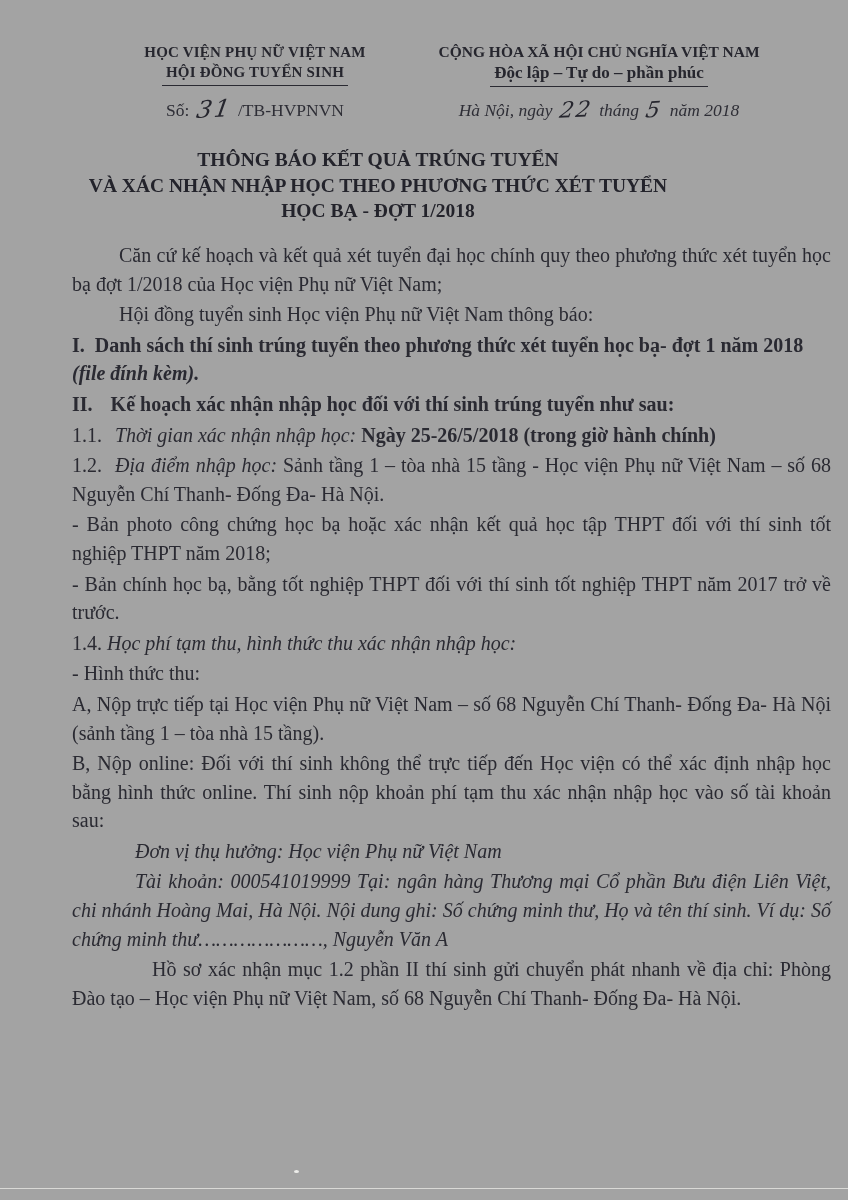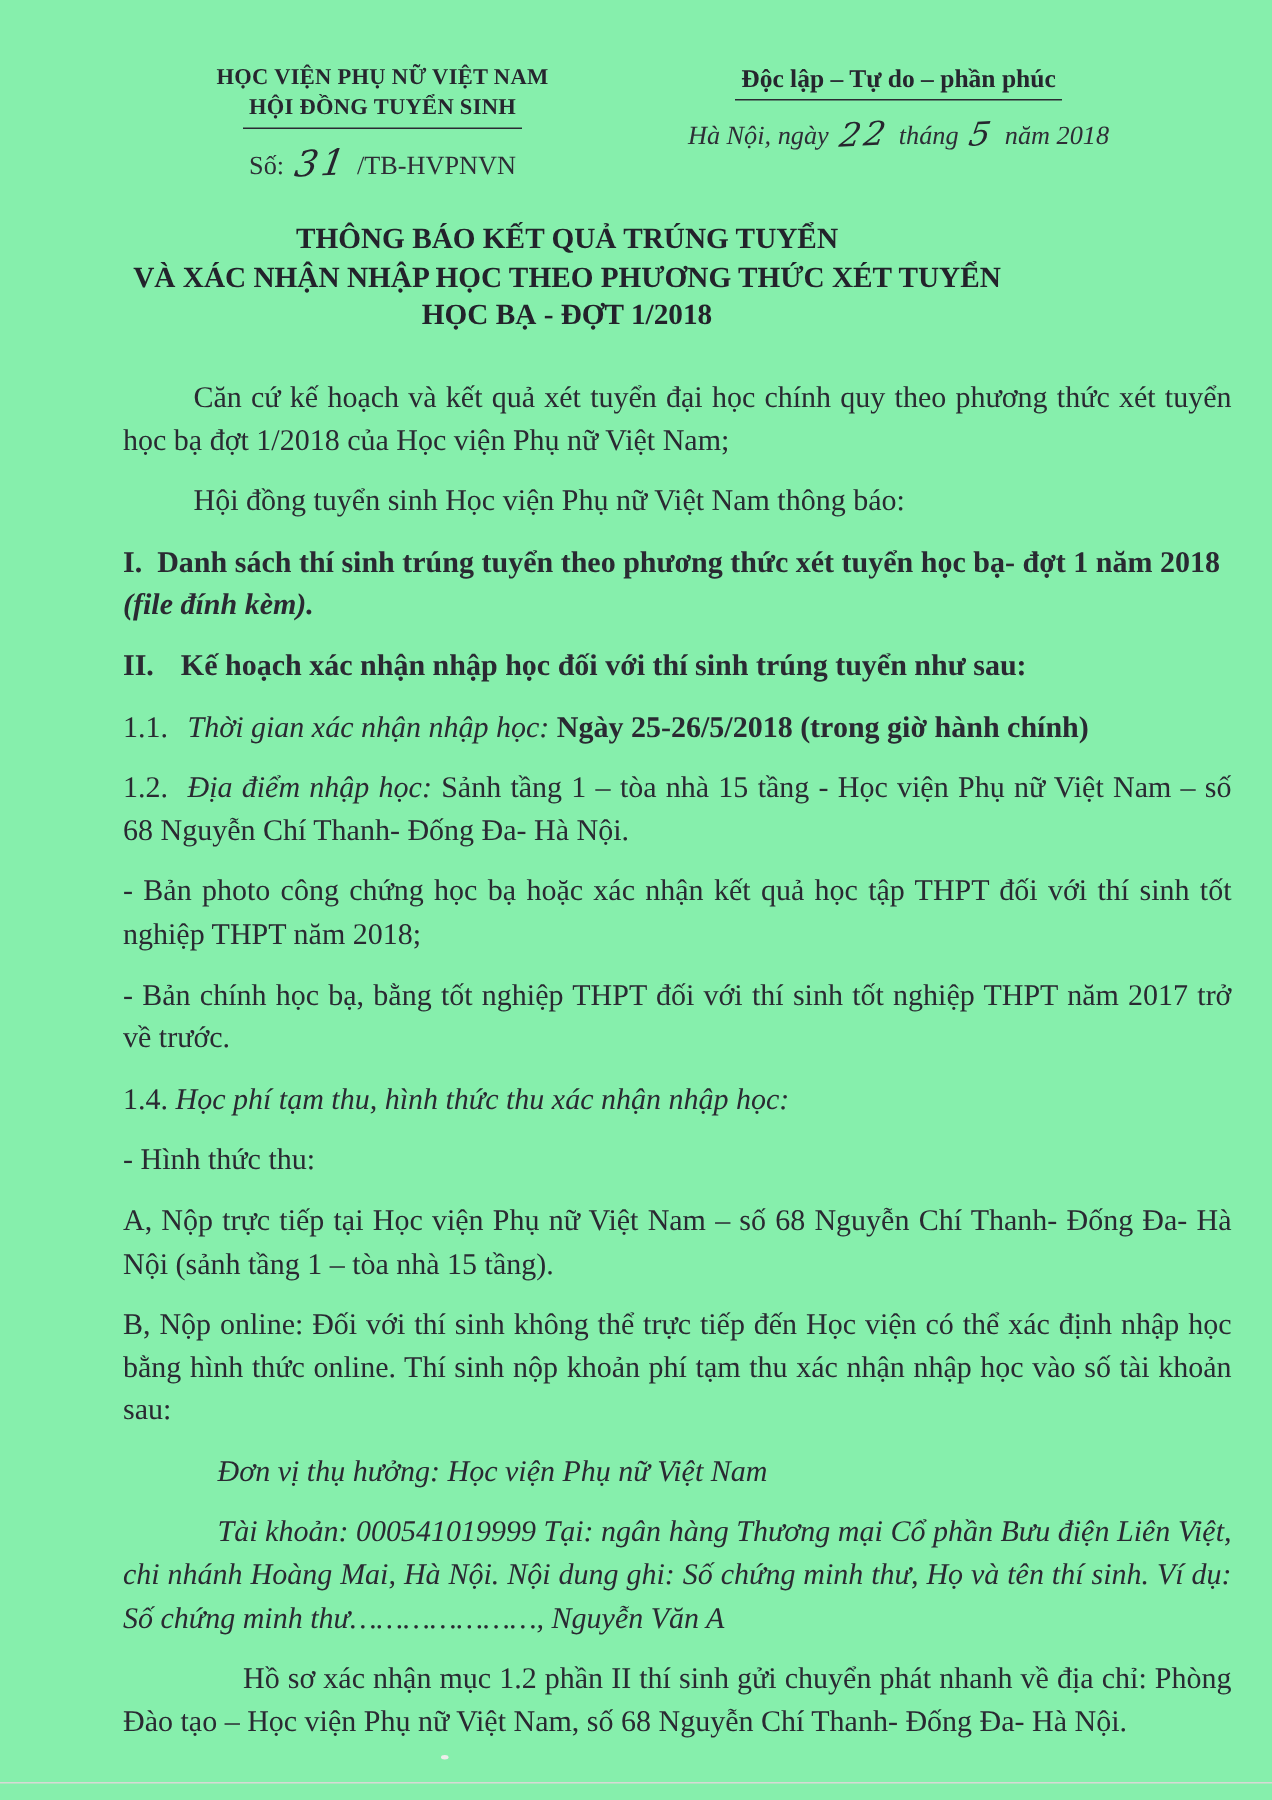--- a/index.html
+++ b/index.html
@@ -1,18 +1,18 @@
 <!DOCTYPE html>
 <html><head>
 <meta charset="utf-8">
 <style>
   html,body { margin:0; padding:0; background:#ffffff; }
   .page {
     position:relative; width:848px; height:1200px;
-    background:#86efac; overflow:hidden;
+    background:#a3a3a3; overflow:hidden;
     font-family:"Liberation Serif", serif;
     color:#2a2a32;
   }
   
   .issuer {
     position:absolute; left:130px; top:42px; width:250px;
     text-align:center; font-weight:bold; font-size:15px; line-height:20px;
     letter-spacing:.2px; color:#26262e;
   }
   .issuer .u, .national .u {
@@ -45,21 +45,21 @@
     position:absolute; left:0; top:147px; width:756px; margin:0;
     text-align:center; font-weight:bold; font-size:19.5px; line-height:25.5px;
     color:#23232b;
   }
   .title .t-line { display:block; }
   
   .body {
     position:absolute; left:70px; top:239px; width:763px;
     font-size:20px; line-height:28.6px; text-align:justify;
   }
-  .body p { margin:12px; }
+  .body p { margin:2px; }
   .ind1 { text-indent:47px; }
   .ind2 { text-indent:63px; }
   .ind3 { text-indent:80px; }
   .b { font-weight:bold; }
   .i { font-style:italic; }
   .num { display:inline-block; font-style:normal; }
   .mrA { margin-right:10px; }
   .mrB { margin-right:18px; }
   .mrC { margin-right:13px; }
   .mrD { margin-right:5px; }
@@ -82,20 +82,21 @@
   <div class="issuer">
     <div>HỌC VIỆN PHỤ NỮ VIỆT NAM</div>
     <div><span class="u">HỘI ĐỒNG TUYỂN SINH</span></div>
   </div>
 
   <div class="doc-number">
     <span>Số:</span><span class="hand">31</span><span>/TB-HVPNVN</span>
   </div>
 
   <div class="national">
+    <div class="nat1">CỘNG HÒA XÃ HỘI CHỦ NGHĨA VIỆT NAM</div>
     <div class="nat2"><span class="u">Độc lập – Tự do – phần phúc</span></div>
     <div class="dateline">
       <span>Hà Nội, ngày</span>
       <span class="hand">22</span>
       <span>tháng</span>
       <span class="hand">5</span>
       <span>năm 2018</span>
     </div>
   </div>
 

